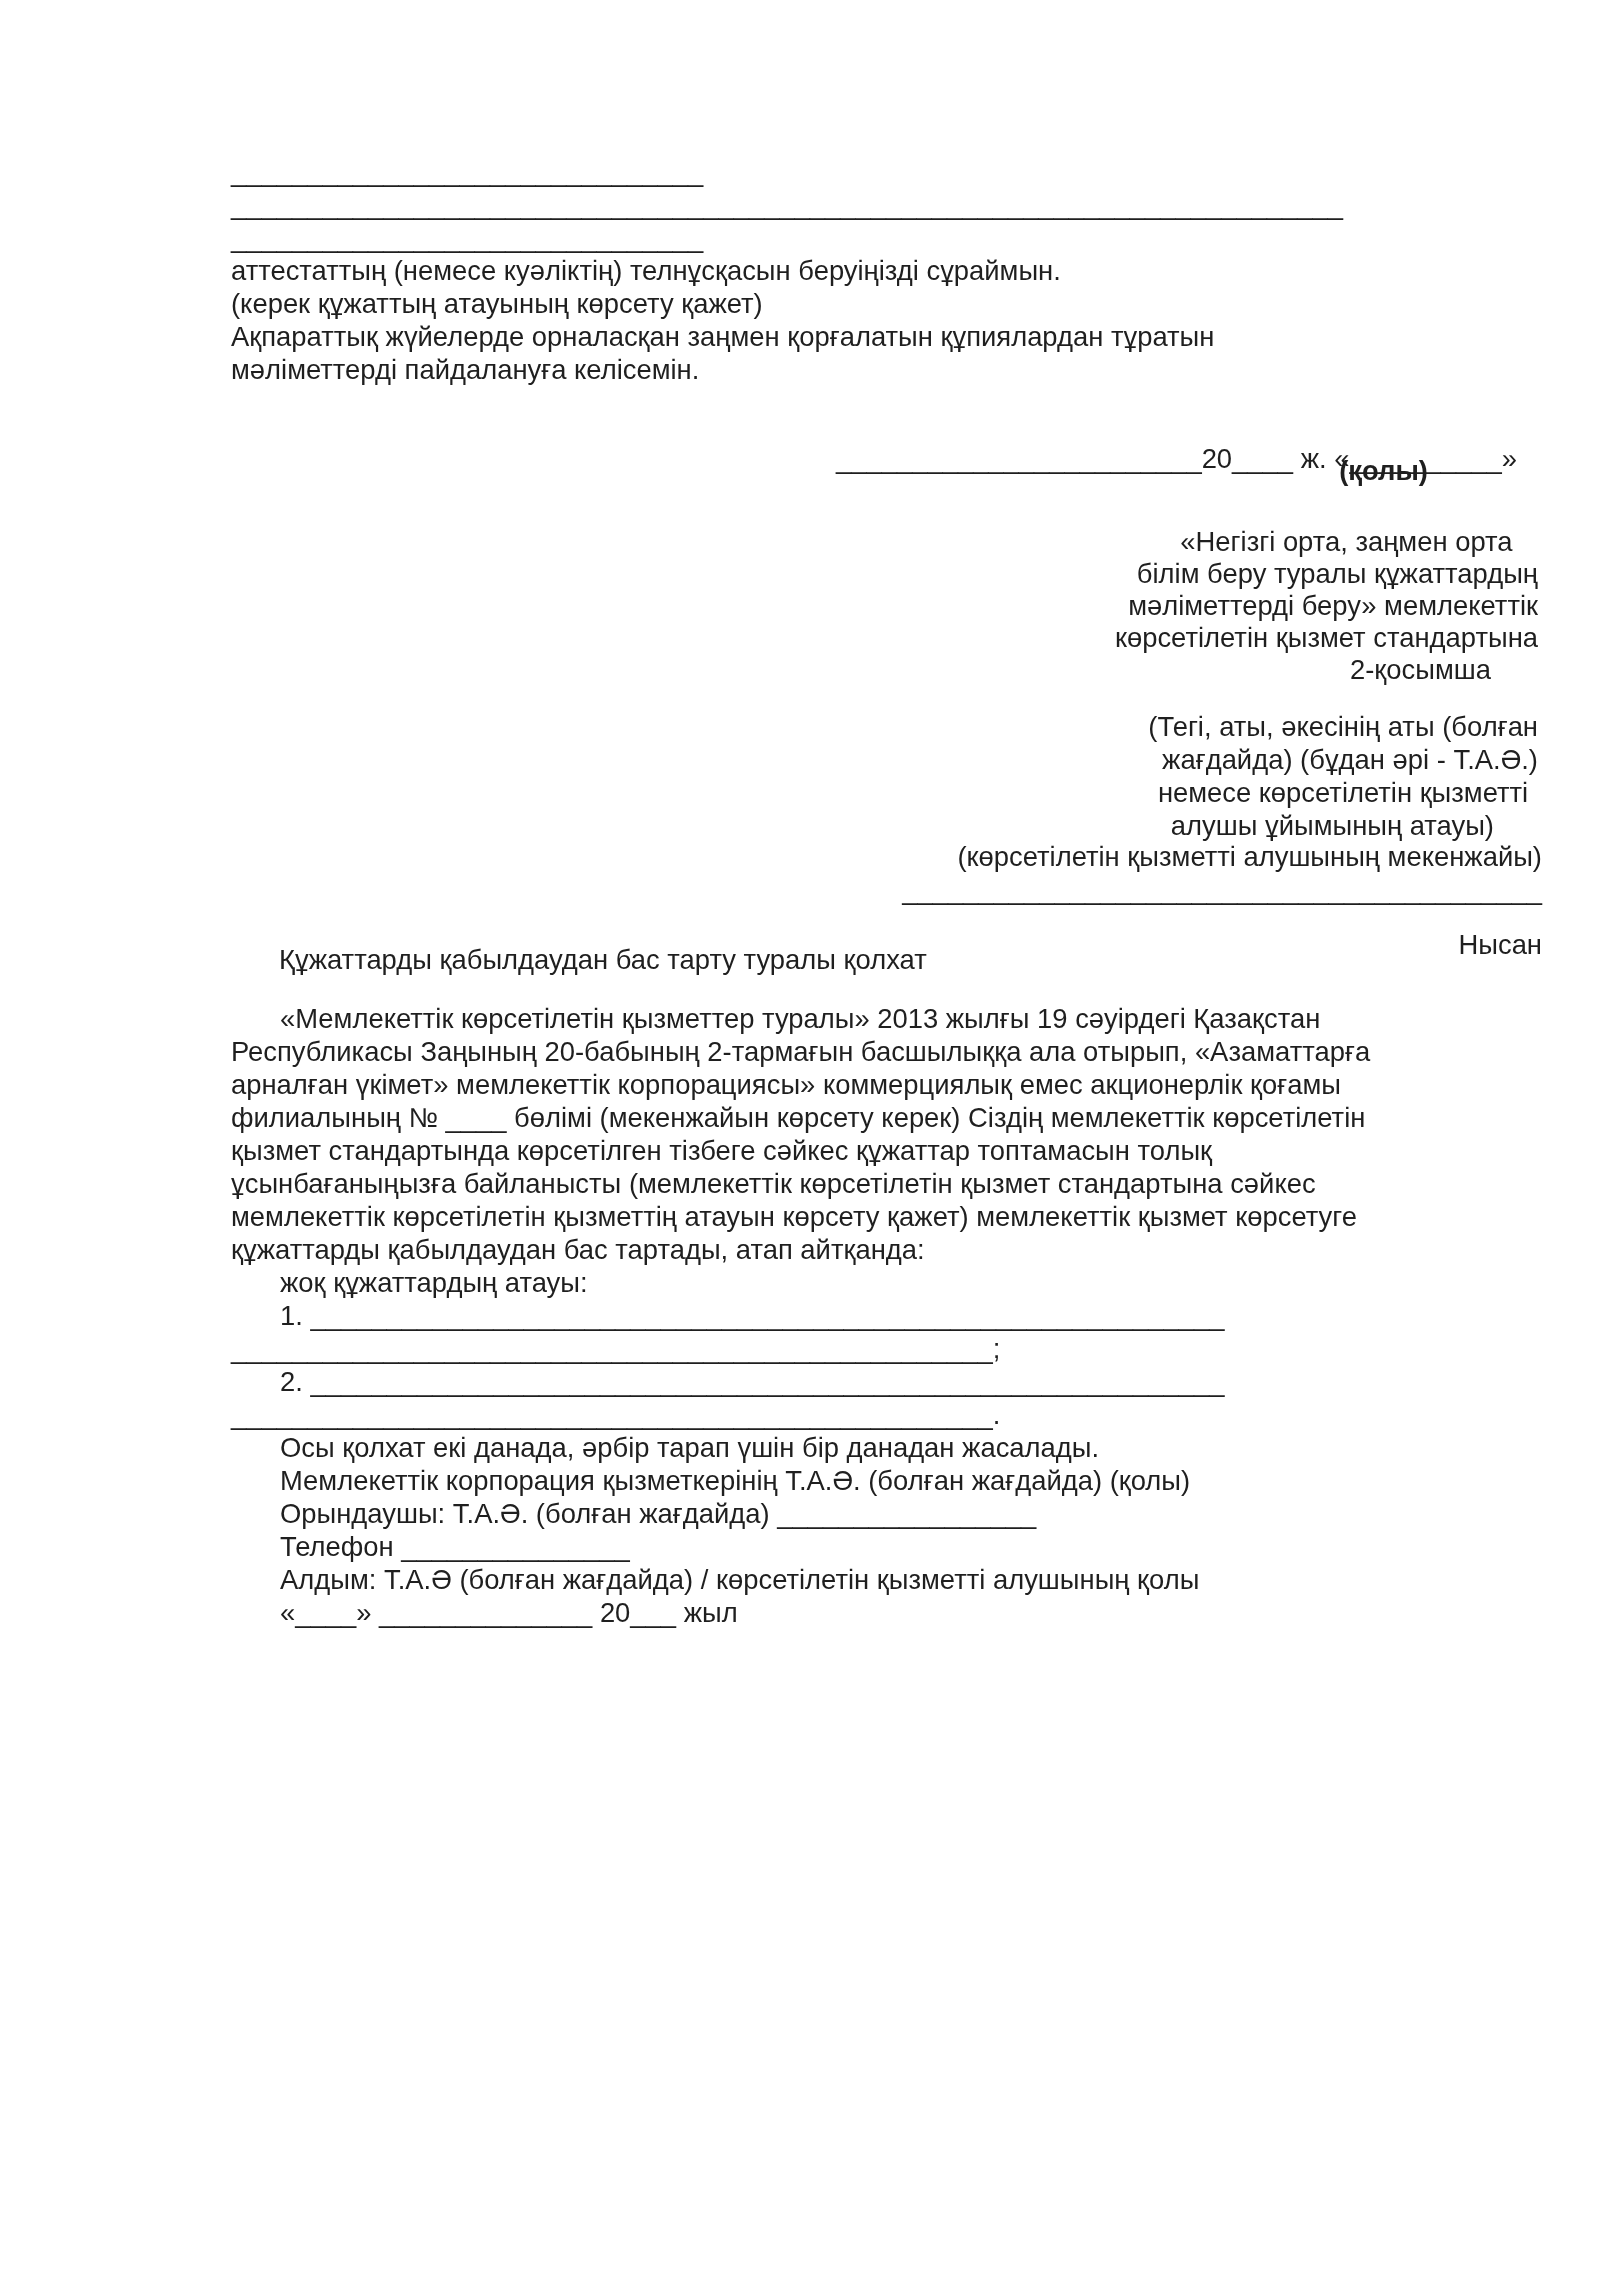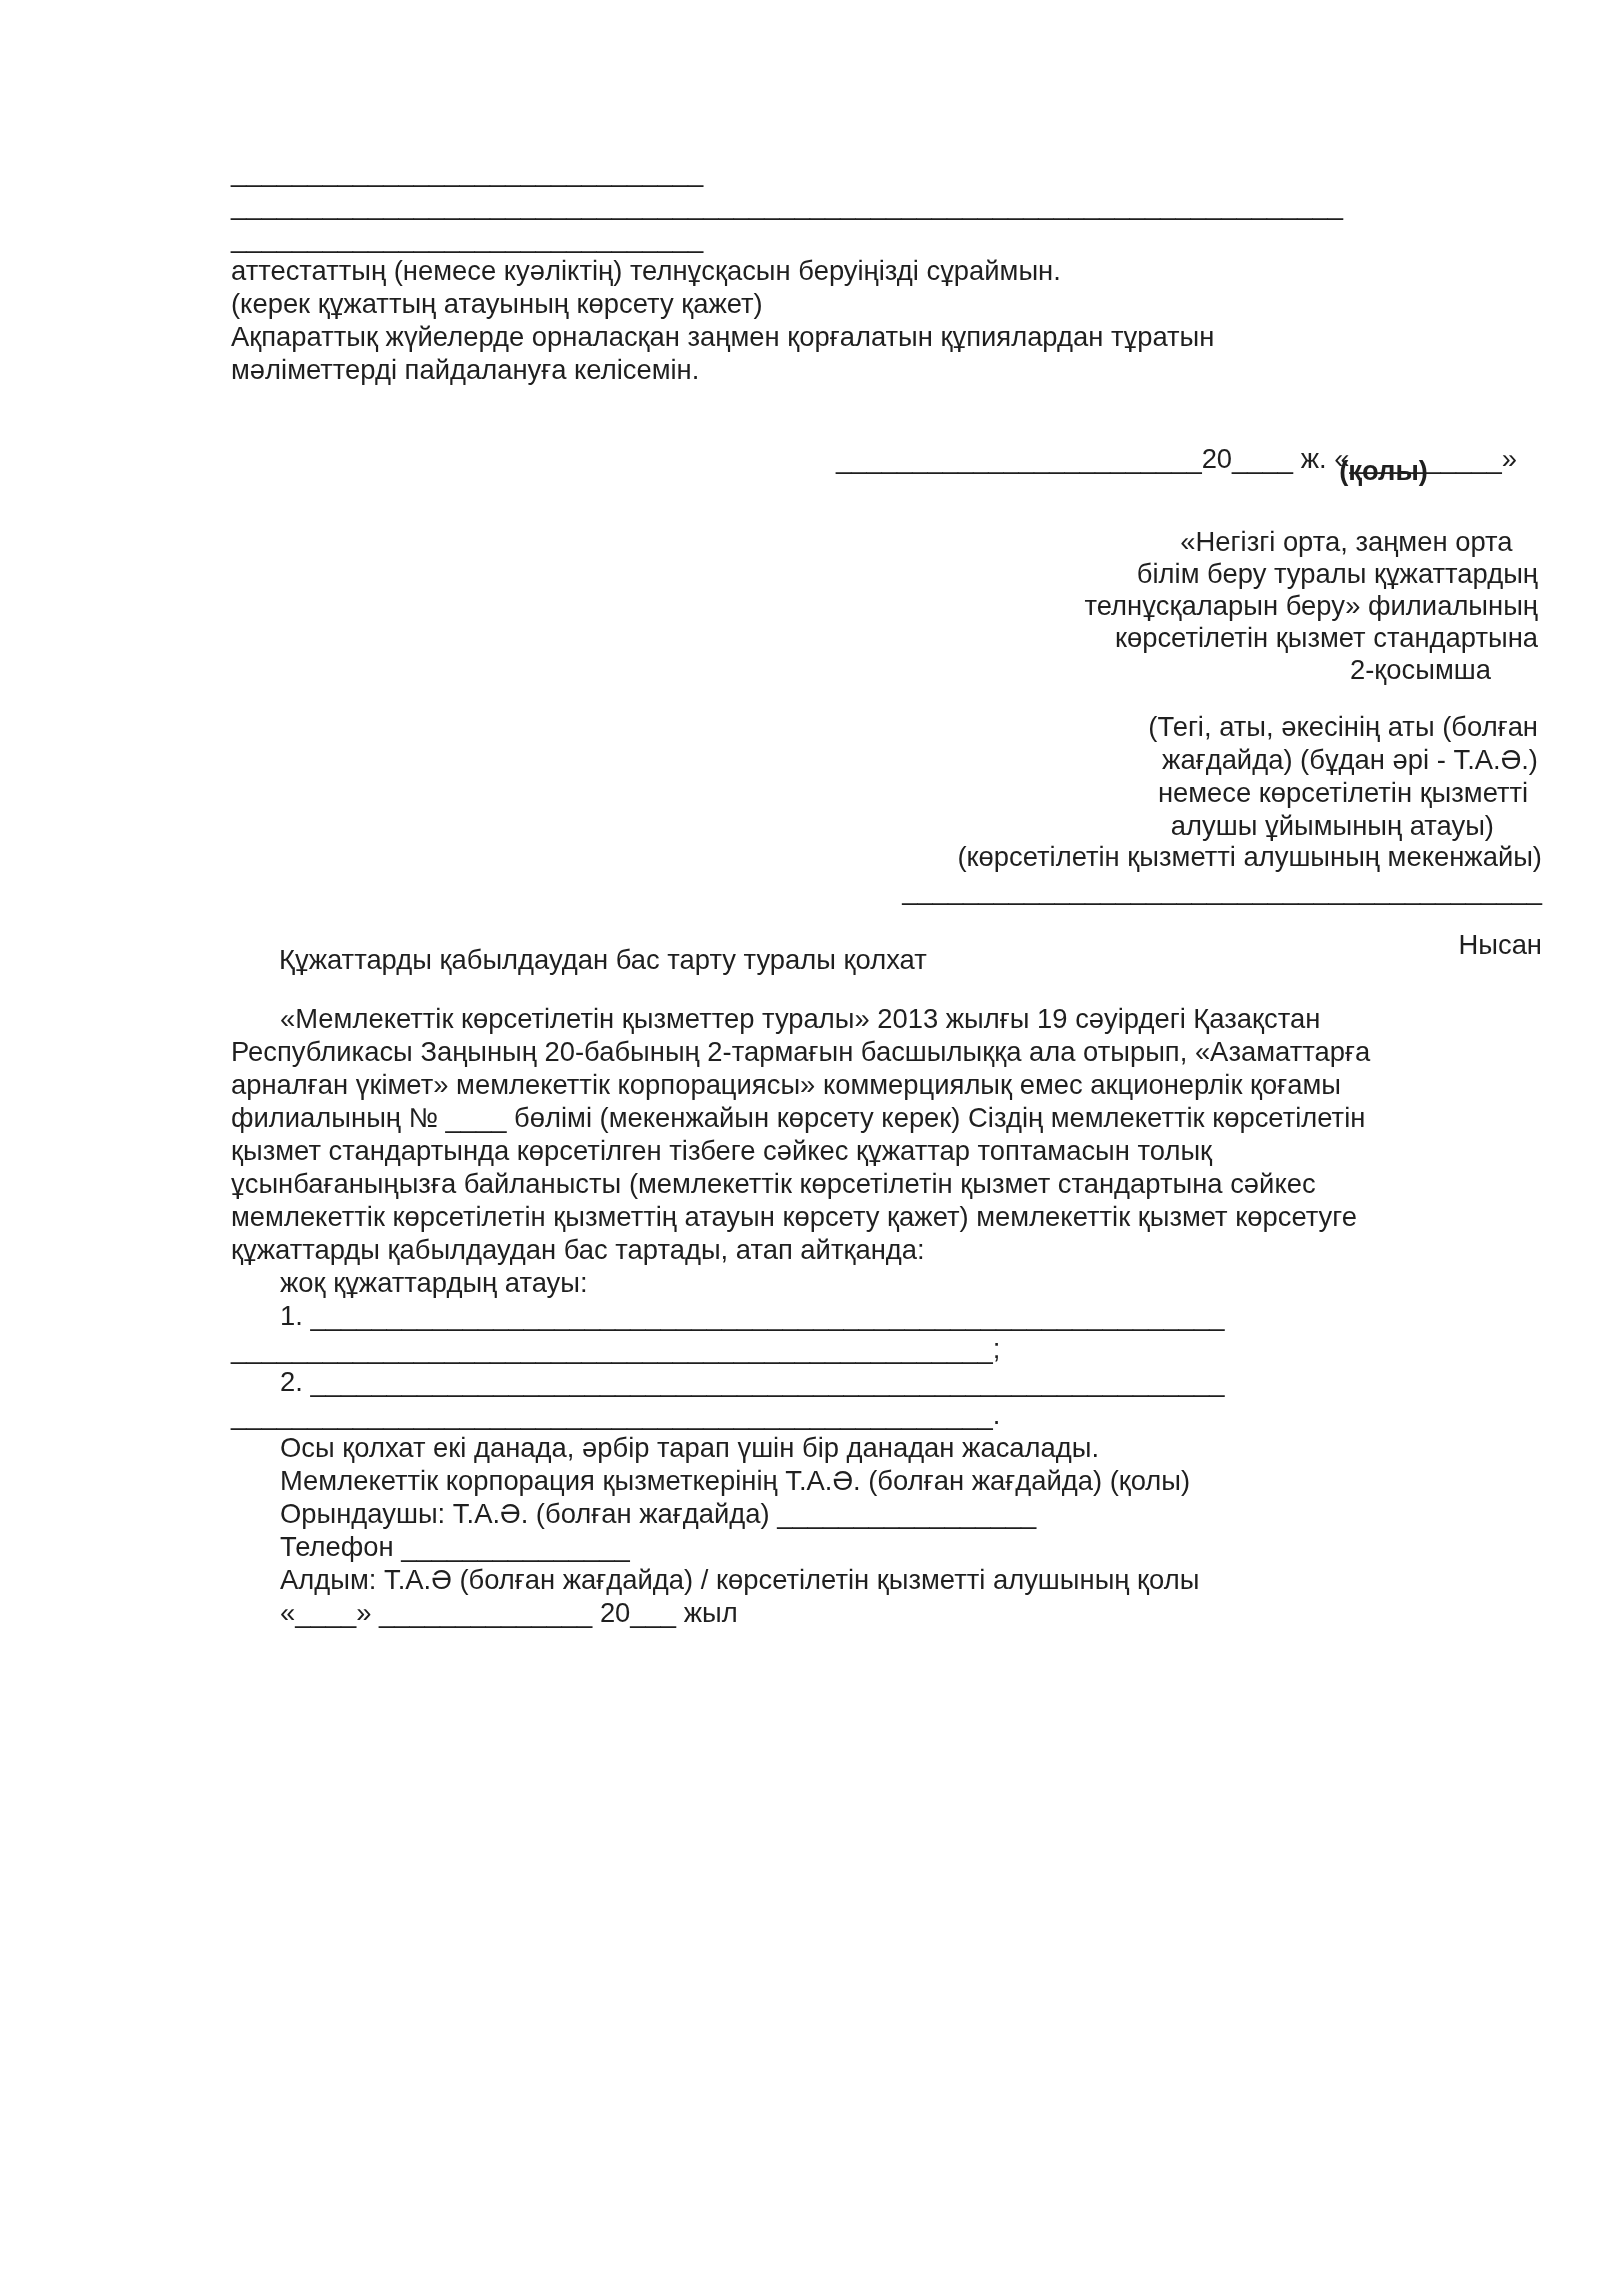--- a/index.html
+++ b/index.html
@@ -49,21 +49,21 @@
     <div class="line">мәліметтерді пайдалануға келісемін.</div>
   </div>
 
   <div id="date-line" class="abs right-block line">________________________20____ ж. «__________»</div>
 
   <div id="signature-caption" class="abs center line">(қолы)</div>
 
   <div id="appendix-block" class="abs right-block">
     <div class="line pr26">«Негізгі орта, заңмен орта</div>
     <div class="line">білім беру туралы құжаттардың</div>
-    <div class="line">телнұсқаларын беру» филиалының</div>
+    <div class="line">мәліметтерді беру» мемлекеттік</div>
     <div class="line">көрсетілетін қызмет стандартына</div>
     <div class="line pr48">2-қосымша</div>
   </div>
 
   <div id="applicant-block" class="abs right-block">
     <div class="line">(Тегі, аты, әкесінің аты (болған</div>
     <div class="line">жағдайда) (бұдан әрі - Т.А.Ә.)</div>
     <div class="line pr10">немесе көрсетілетін қызметті</div>
     <div class="line pr45">алушы ұйымының атауы)</div>
   </div>

